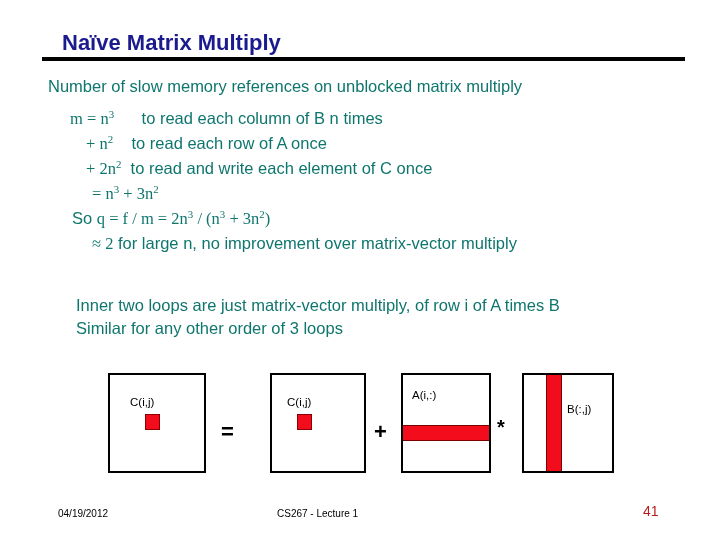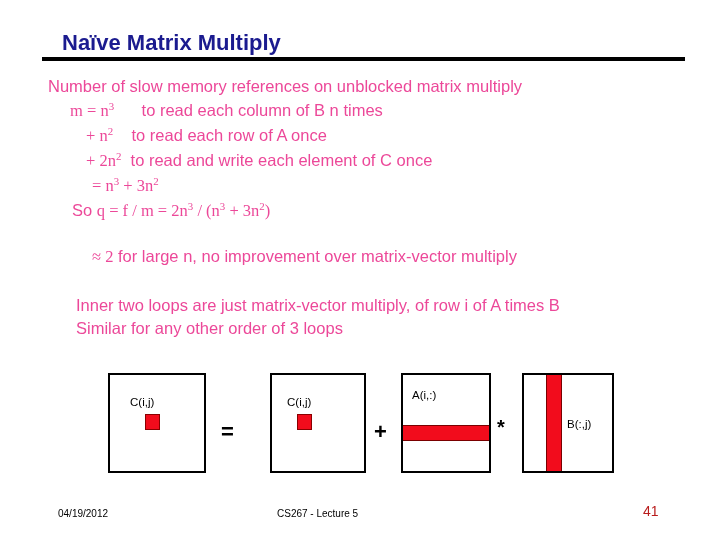--- a/index.html
+++ b/index.html
@@ -46,37 +46,37 @@
     position: absolute;
     left: 48px;
     top: 74px;
     width: 640px;
     color: #000000;
   }
   .line {
     font-size: 16.5px;
     line-height: 24px;
     white-space: nowrap;
-    color: #ec4899;
+    color: #0f766e;
   }
   .serif {
     font-family: "Liberation Serif", serif;
     font-size: 16.5px;
   }
   sup {
     font-size: 0.66em;
     vertical-align: super;
     line-height: 0;
   }
-  .ind1 { padding-left: 22px; }
+  .ind1 { padding-left: 22px; margin-top: 8px; }
   .ind2 { padding-left: 38px; }
   .ind3 { padding-left: 38px; }
   .ind4 { padding-left: 44px; }
   .ind5 { padding-left: 0px; margin-left: 24px; }
-  .ind6 { padding-left: 44px; margin-top: 21px; }
+  .ind6 { padding-left: 44px; }
 
   .gap-block {
     position: absolute;
     left: 48px;
     top: 294px;
     width: 640px;
   }
   .gap-block .line { line-height: 23px; margin-left: 28px; }
 
   
@@ -189,21 +189,21 @@
 
     <div class="op" style="left:374px; top:419px;">+</div>
 
     <div class="mbox" style="left:401px; top:373px; width:90px; height:100px;"></div>
     <div class="mlabel" style="left:412px; top:389px;">A(i,:)</div>
     <div class="redband-h" style="left:403px; top:425px; width:86px; height:16px;"></div>
 
     <div class="op" style="left:497px; top:416px; font-size:20px;">*</div>
 
     <div class="mbox" style="left:522px; top:373px; width:92px; height:100px;"></div>
-    <div class="mlabel" style="left:567px; top:418px;">B(:,j)</div>
+    <div class="mlabel" style="left:567px; top:403px;">B(:,j)</div>
     <div class="redband-v" style="left:546px; top:375px; width:16px; height:96px;"></div>
   </div>
 
   <div class="footer-date">04/19/2012</div>
-  <div class="footer-center">CS267 - Lecture 5</div>
+  <div class="footer-center">CS267 - Lecture 1</div>
   <div class="footer-page">41</div>
 
 </div>
 
 </body></html>

